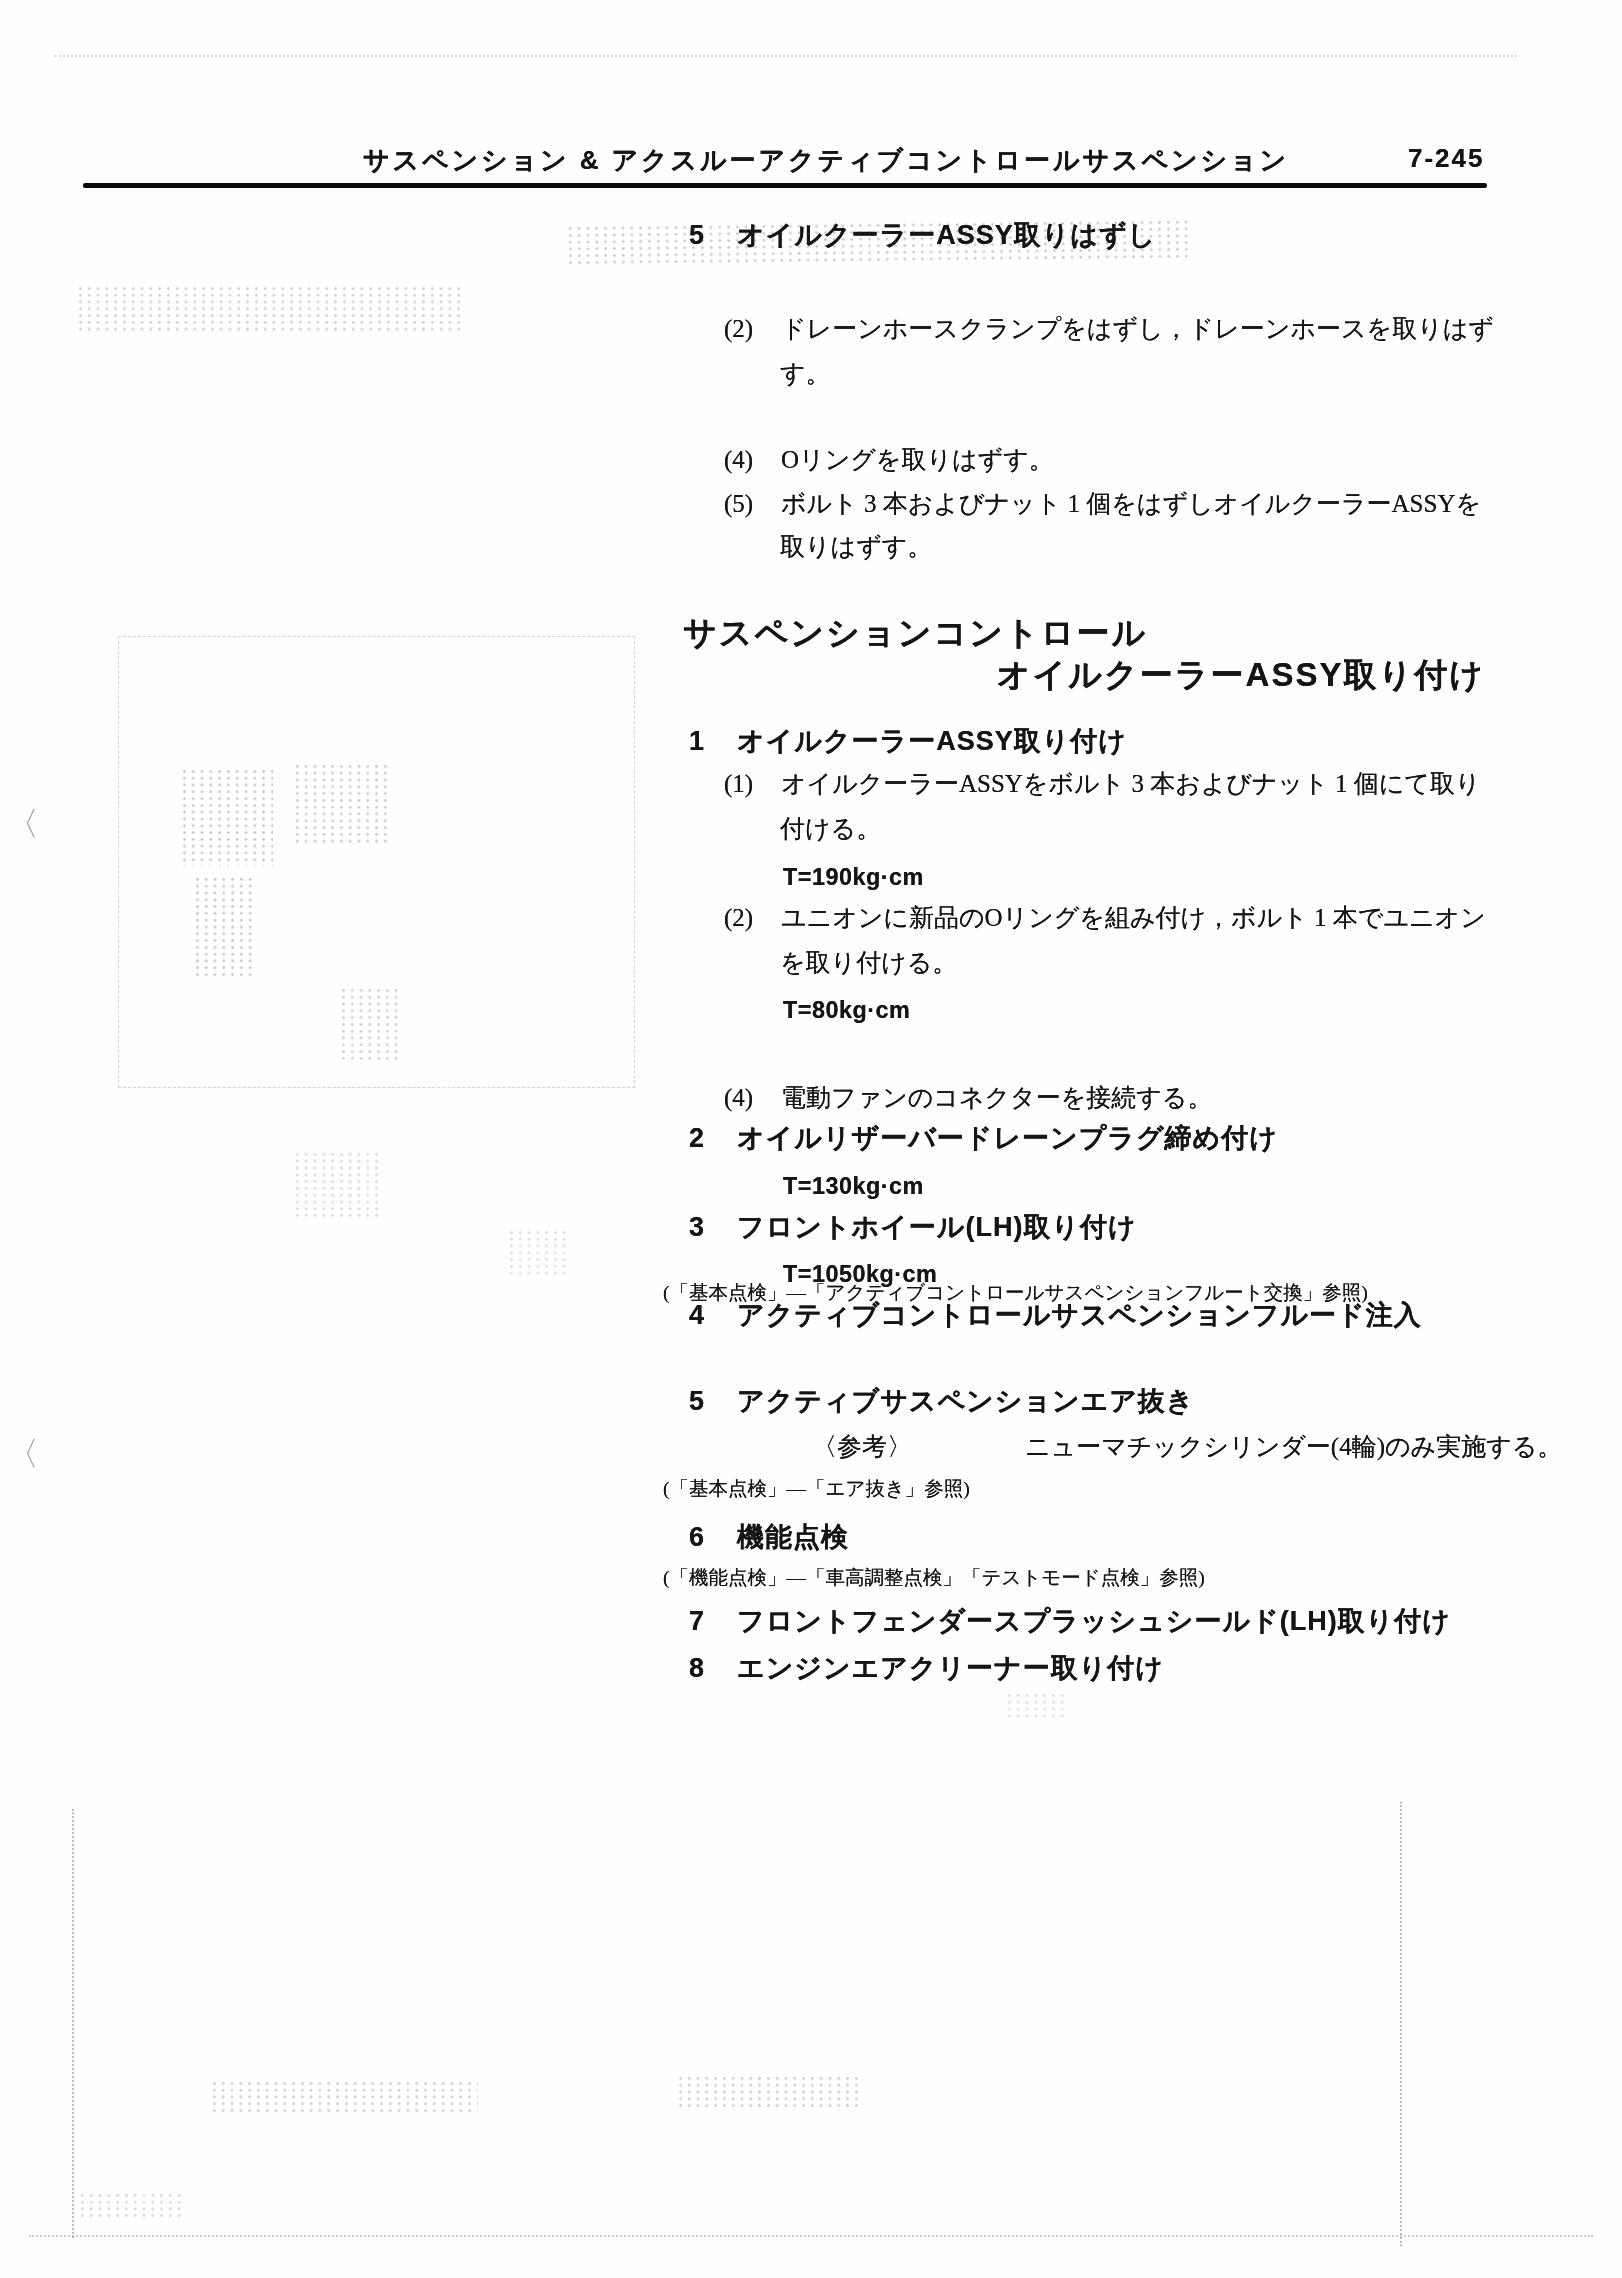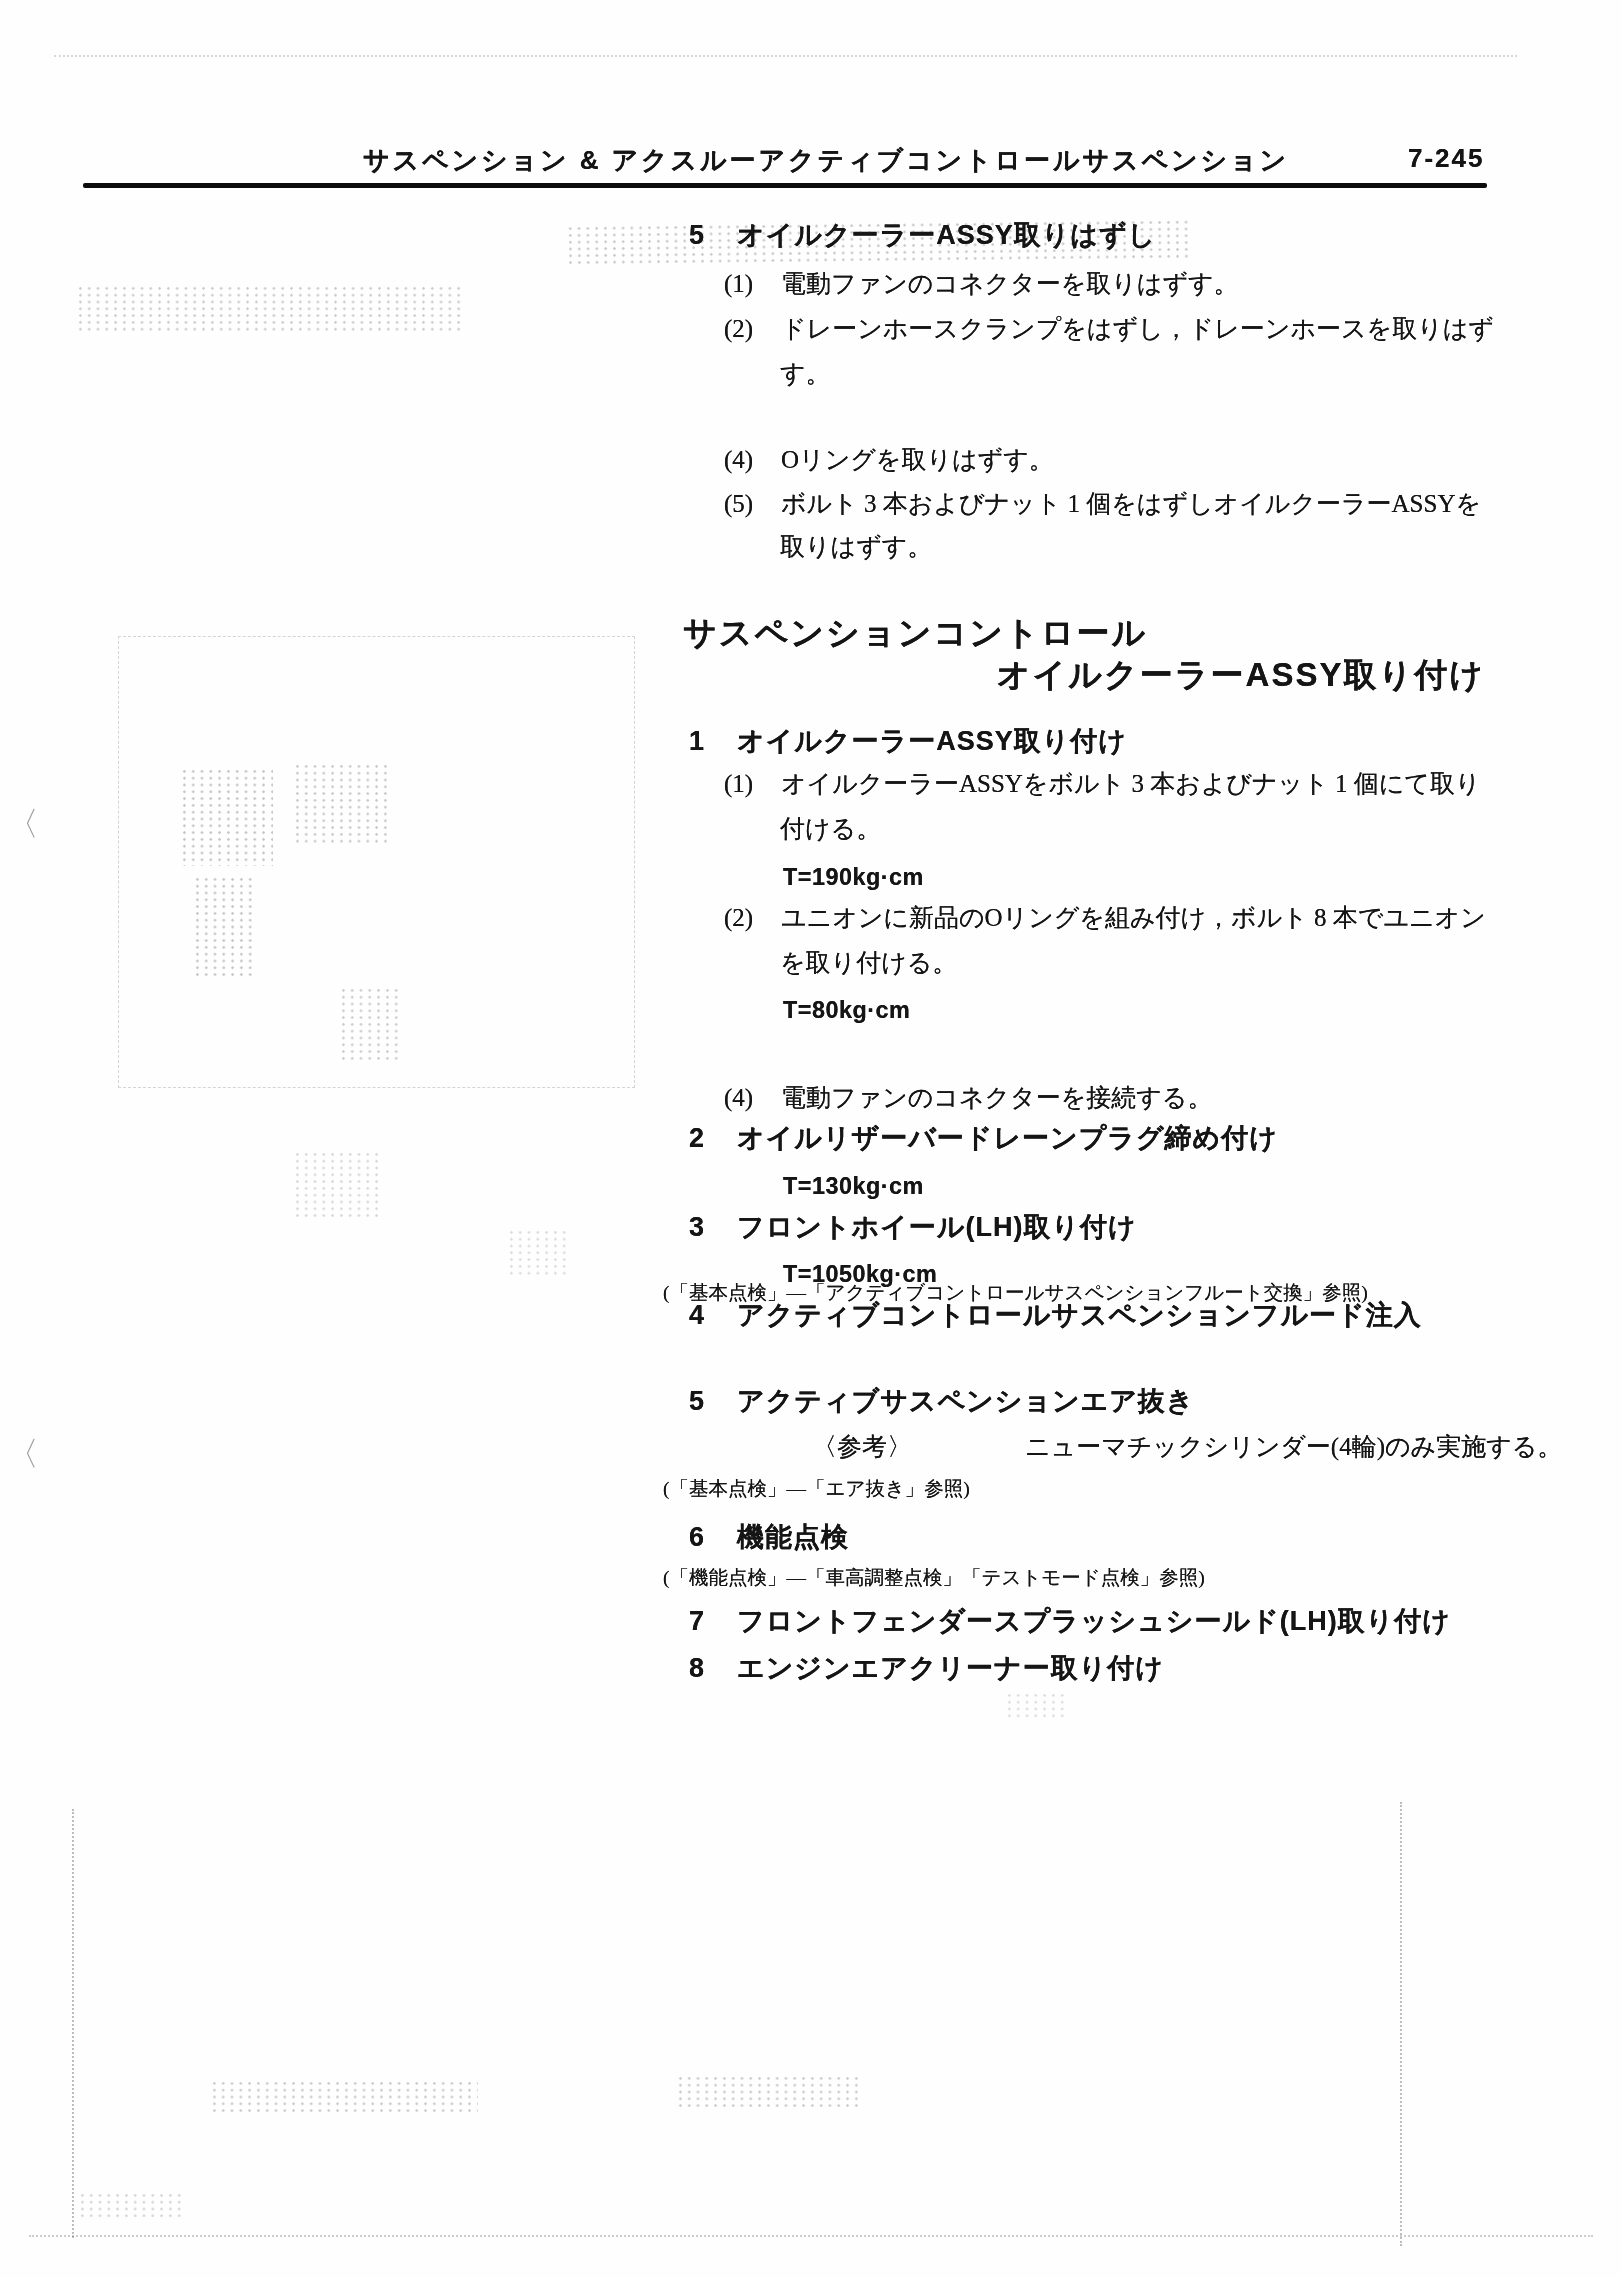--- a/index.html
+++ b/index.html
@@ -28,35 +28,34 @@
 <body>
 
 <div class="page">
 
   <div class="ln g h-top" style="left:363px;top:146px">サスペンション &amp; アクスルーアクティブコントロールサスペンション</div>
   <div class="ln g pagenum" style="left:1408px;top:144px">7-245</div>
   <div class="rule"></div>
 
   <div class="ln g hitem" style="left:689px;top:220px"><span class="num">5</span><span>オイルクーラーASSY取りはずし</span></div>
 
-  <div class="ln m body" style="left:724px;top:270px"><span class="lbl">(1)</span><span>電動ファンのコネクターを取りはずす。</span></div>
   <div class="ln m body" style="left:724px;top:315px"><span class="lbl">(2)</span><span>ドレーンホースクランプをはずし，ドレーンホースを取りはず</span></div>
   <div class="ln m body" style="left:780px;top:360px">す。</div>
   <div class="ln m body" style="left:724px;top:446px"><span class="lbl">(4)</span><span>Oリングを取りはずす。</span></div>
   <div class="ln m body" style="left:724px;top:490px"><span class="lbl">(5)</span><span>ボルト 3 本およびナット 1 個をはずしオイルクーラーASSYを</span></div>
   <div class="ln m body" style="left:780px;top:533px">取りはずす。</div>
 
   <div class="ln g hsec" style="left:683px;top:614px">サスペンションコントロール</div>
   <div class="ln g hsec" style="right:138px;top:656px">オイルクーラーASSY取り付け</div>
 
   <div class="ln g hitem" style="left:689px;top:726px"><span class="num">1</span><span>オイルクーラーASSY取り付け</span></div>
   <div class="ln m body" style="left:724px;top:770px"><span class="lbl">(1)</span><span>オイルクーラーASSYをボルト 3 本およびナット 1 個にて取り</span></div>
   <div class="ln m body" style="left:780px;top:815px">付ける。</div>
   <div class="ln g torque" style="left:783px;top:864px">T=190kg·cm</div>
-  <div class="ln m body" style="left:724px;top:904px"><span class="lbl">(2)</span><span>ユニオンに新品のOリングを組み付け，ボルト 8 本でユニオン</span></div>
+  <div class="ln m body" style="left:724px;top:904px"><span class="lbl">(2)</span><span>ユニオンに新品のOリングを組み付け，ボルト 1 本でユニオン</span></div>
   <div class="ln m body" style="left:780px;top:949px">を取り付ける。</div>
   <div class="ln g torque" style="left:783px;top:997px">T=80kg·cm</div>
   <div class="ln m body" style="left:724px;top:1084px"><span class="lbl">(4)</span><span>電動ファンのコネクターを接続する。</span></div>
 
   <div class="ln g hitem" style="left:689px;top:1123px"><span class="num">2</span><span>オイルリザーバードレーンプラグ締め付け</span></div>
   <div class="ln g torque" style="left:783px;top:1173px">T=130kg·cm</div>
 
   <div class="ln g hitem" style="left:689px;top:1212px"><span class="num">3</span><span>フロントホイール(LH)取り付け</span></div>
   <div class="ln g torque" style="left:783px;top:1261px">T=1050kg·cm</div>
 

